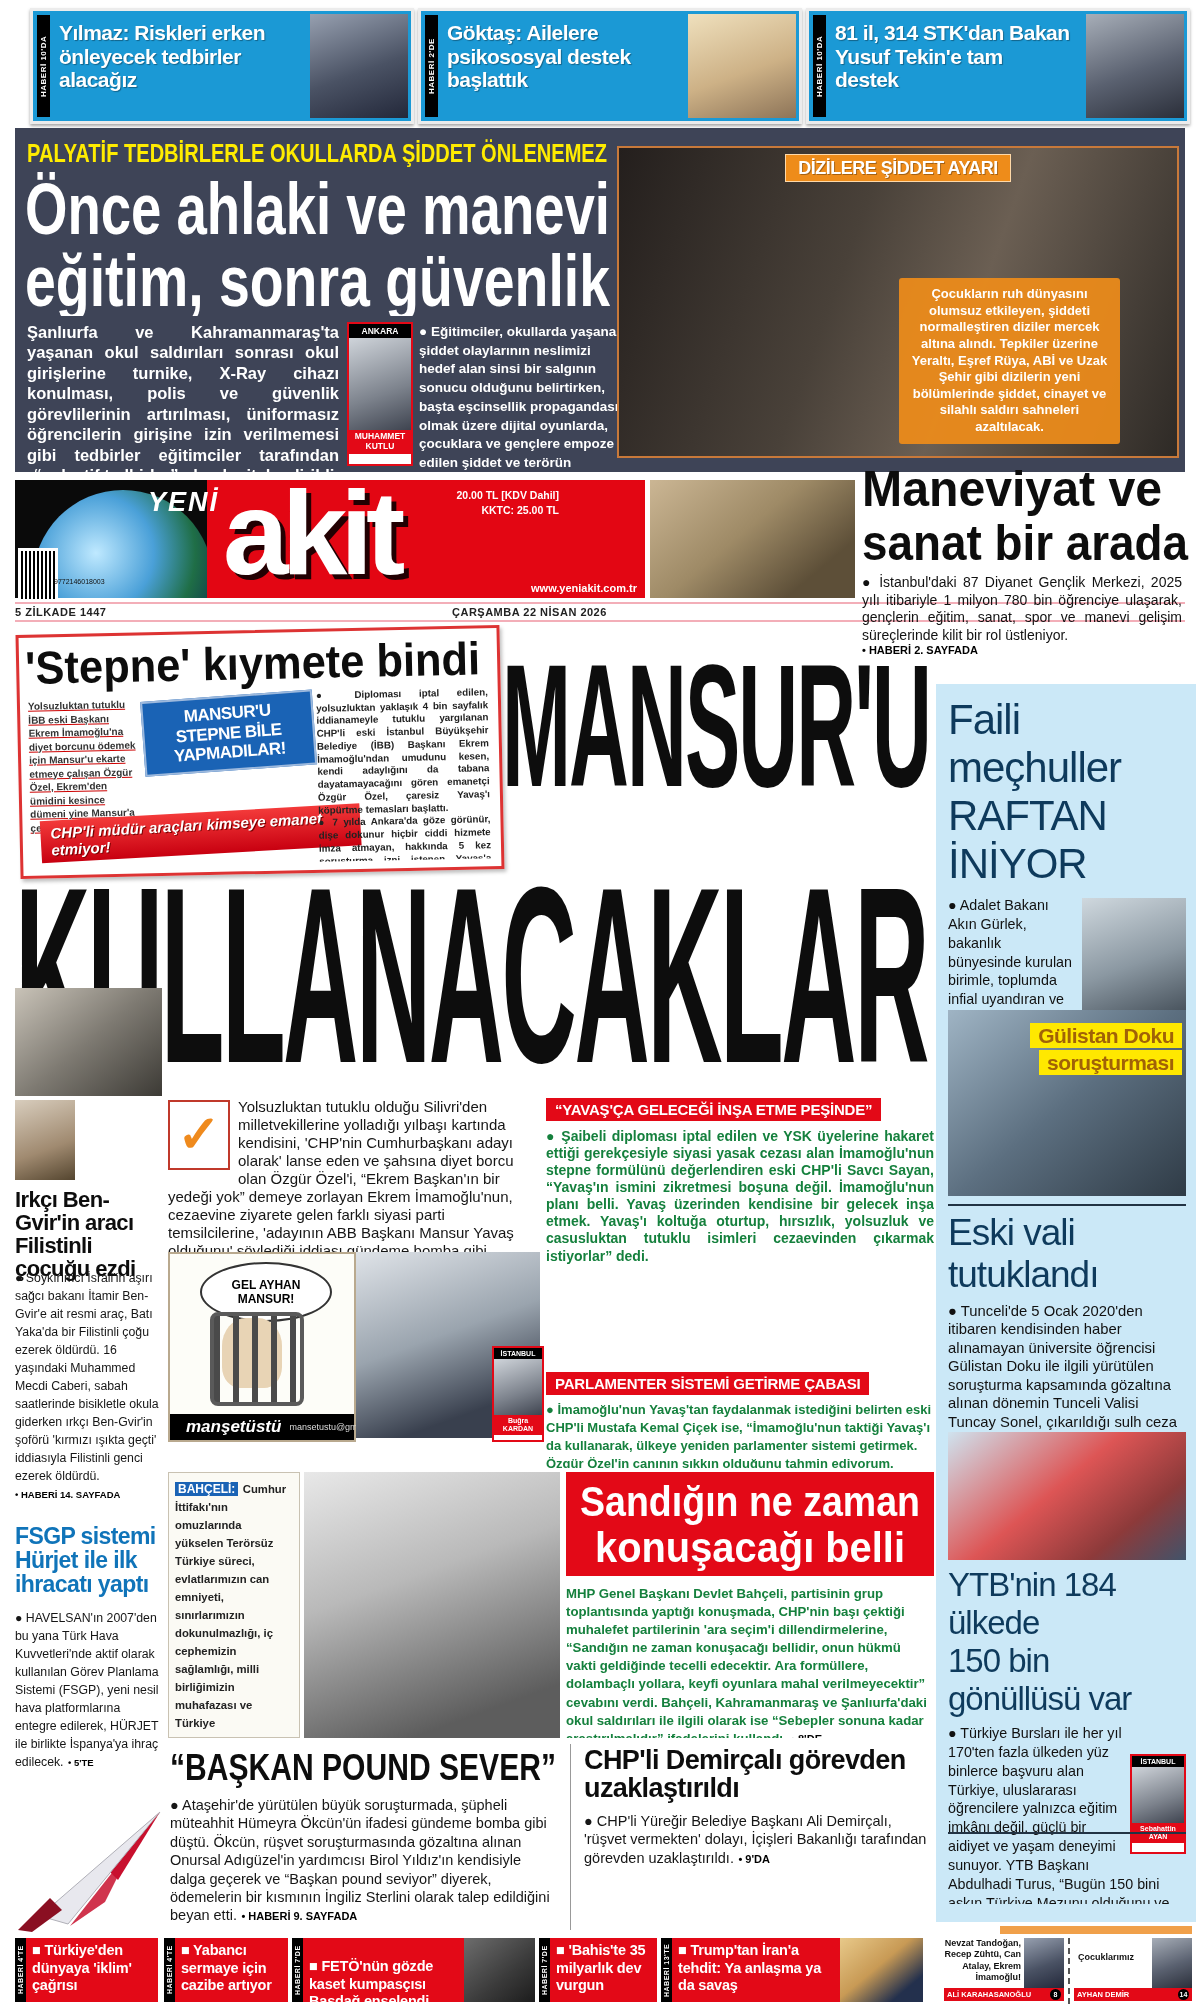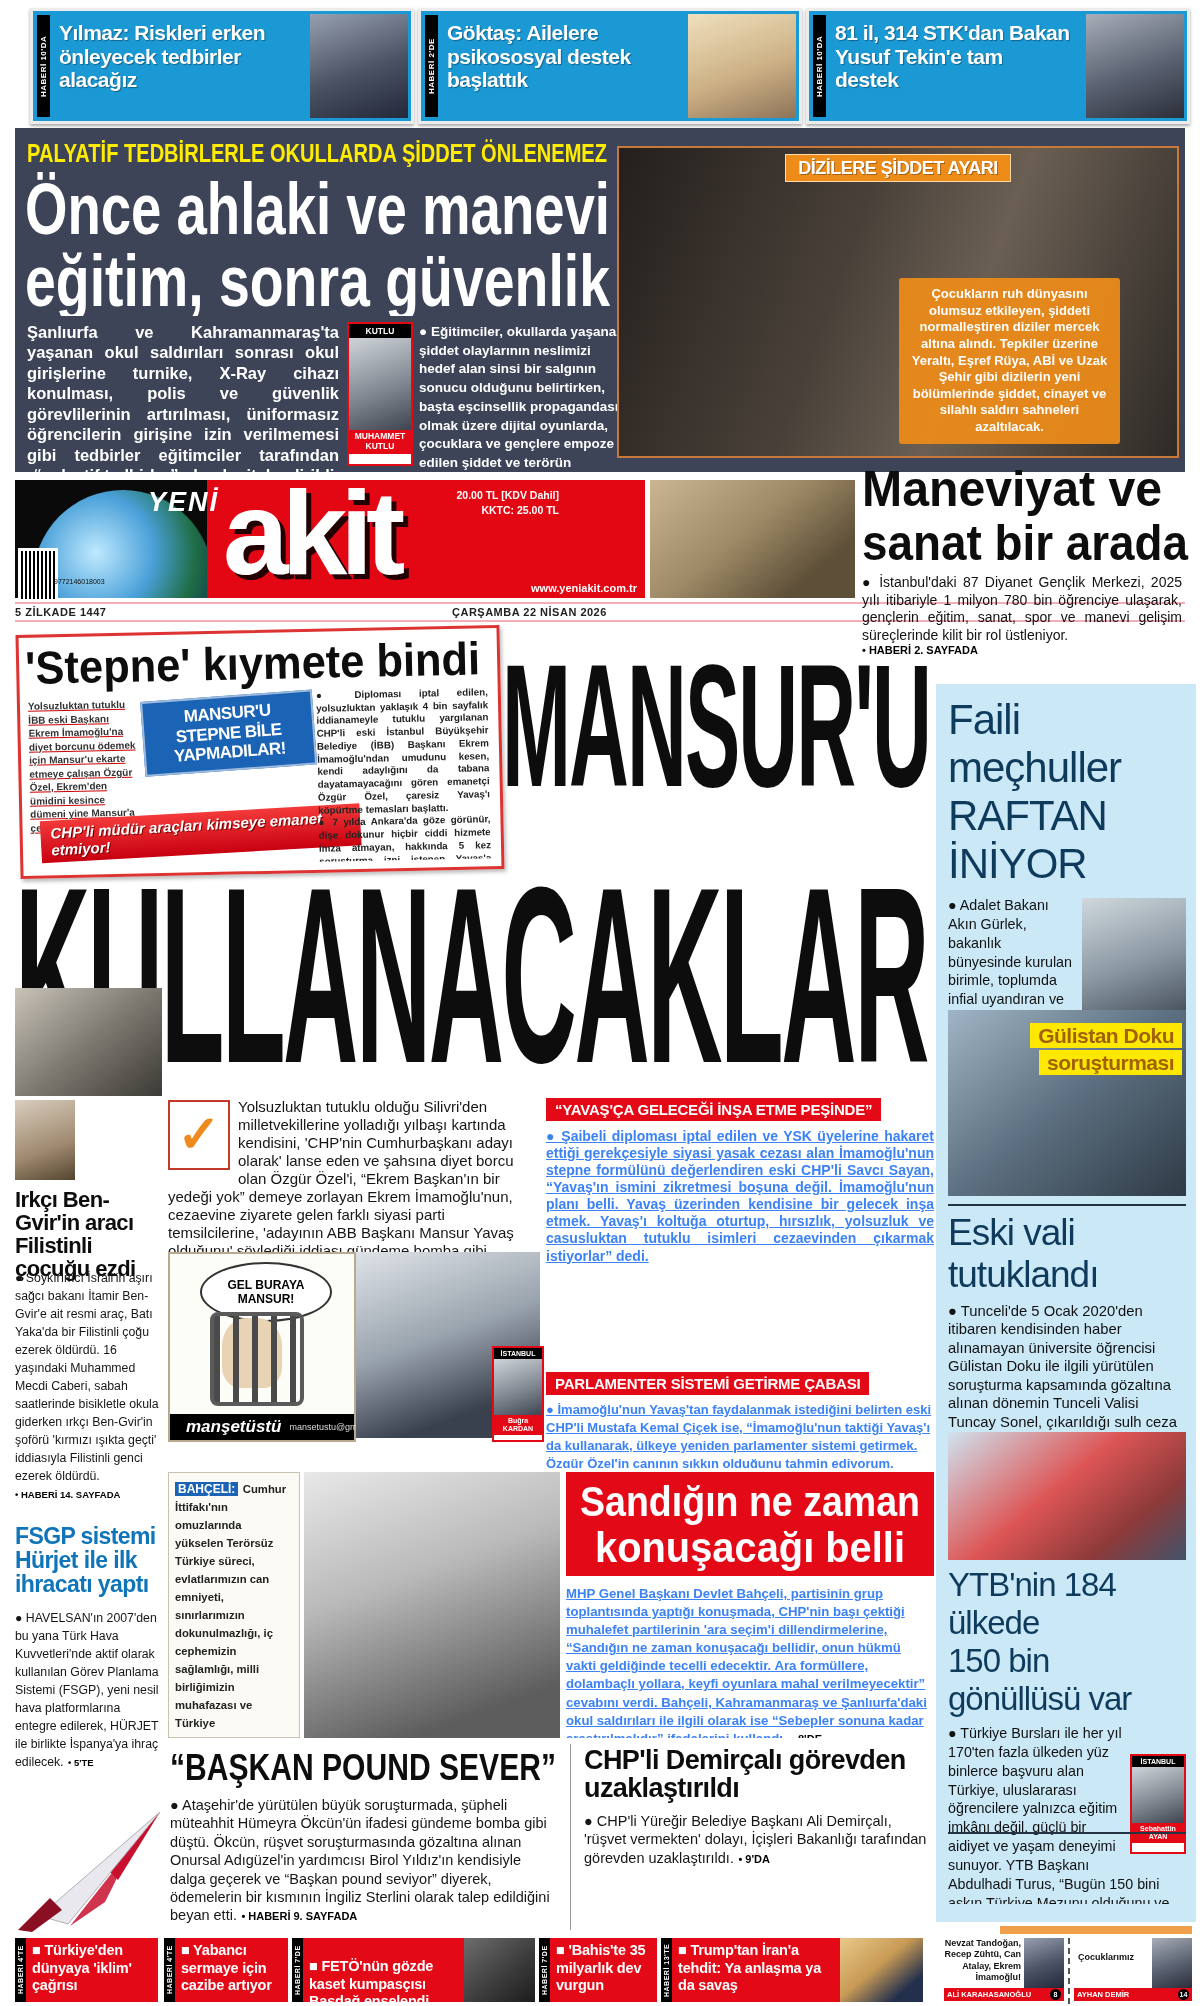--- a/index.html
+++ b/index.html
@@ -43,21 +43,21 @@
   .pinkrule{background:#f3aeb8;height:2px;}
   
   .bodytxt{font-size:14.5px;line-height:1.2;color:#161616;text-align:justify;font-weight:500;}
   .ref{font-weight:800;font-size:11px;white-space:nowrap;}
   .bullettxt{font-size:15.5px;line-height:1.25;color:#111;font-weight:500;text-align:justify;}
   
   .bluecol{background:#cbe8f7;}
   .bctitle{font-weight:400;color:#0e3a5c;letter-spacing:-1px;}
   .ylbl{background:#ffe800;color:#a16207;font-weight:800;font-size:21px;padding:1px 8px;letter-spacing:-.5px;}
   .redlbl{background:#e30917;color:#fff;font-weight:800;font-size:15px;padding:3px 9px;display:inline-block;letter-spacing:-.2px;}
-  .secbody{font-size:14px;line-height:1.22;color:#3b82f6;font-weight:600;text-align:justify;text-decoration:underline;}
+  .secbody{font-size:14px;line-height:1.22;color:#15803d;font-weight:600;text-align:justify;}
   
   .stepne{border:3px solid #d33;background:#fff;transform:rotate(-1.2deg);
           box-shadow:2px 3px 4px rgba(0,0,0,.25);}
   .clip{background:#1a63b5;color:#fff;font-weight:800;text-align:center;transform:rotate(-3deg);
         border:2px solid #9db9dd;padding:6px 6px;font-size:17px;line-height:1.15;letter-spacing:-.5px;}
   .banner{background:linear-gradient(180deg,#f33a3a,#c80010);color:#fff;font-weight:800;font-style:italic;
           font-size:15px;padding:4px 10px;transform:rotate(-2deg);text-shadow:1px 1px 0 #700;}
   .smallnote{font-size:10px;font-weight:700;color:#333;line-height:1.35;text-decoration:underline;
              text-decoration-color:#c00;}
   .stepbul{font-size:9.8px;line-height:1.3;color:#222;font-weight:600;text-align:justify;}
@@ -122,21 +122,21 @@
   <div class="abs lead" style="left:15px;top:128px;width:1170px;height:344px;">
     <svg class="abs" style="left:10px;top:8px;" width="595" height="34">
       <text x="2" y="26" font-size="26" font-weight="bold" fill="#ffec00" textLength="580" lengthAdjust="spacingAndGlyphs">PALYATİF TEDBİRLERLE OKULLARDA ŞİDDET ÖNLENEMEZ</text>
     </svg>
     <svg class="abs" style="left:8px;top:40px;" width="600" height="148">
       <text x="2" y="66" font-size="72" font-weight="bold" fill="#fff" textLength="585" lengthAdjust="spacingAndGlyphs">Önce ahlaki ve manevi</text>
       <text x="2" y="138" font-size="72" font-weight="bold" fill="#fff" textLength="585" lengthAdjust="spacingAndGlyphs">eğitim, sonra güvenlik</text>
     </svg>
     <div class="abs leadtxt" style="left:12px;top:194px;width:312px;height:142px;text-align:justify;text-align-last:right;">Şanlıurfa ve Kahramanmaraş'ta yaşanan okul saldırıları sonrası okul girişlerine turnike, X-Ray cihazı konulması, polis ve güvenlik görevlilerinin artırılması, üniformasız öğrencilerin girişine izin verilmemesi gibi tedbirler eğitimciler tarafından “palyatif tedbirler” olarak nitelendirildi.</div>
     <div class="abs badge" style="left:332px;top:194px;width:62px;height:140px;">
-      <div class="bh">KUTLU</div>
+      <div class="bh">ANKARA</div>
       <div class="bp" style="height:92px;"></div>
       <div class="bf">MUHAMMET KUTLU</div>
     </div>
     <div class="abs" style="left:404px;top:194px;width:208px;height:142px;">
       <span class="leadtxt" style="font-size:13.5px;">● Eğitimciler, okullarda yaşanan şiddet olaylarının neslimizi hedef alan sinsi bir salgının sonucu olduğunu belirtirken, başta eşcinsellik propagandası olmak üzere dijital oyunlarda, çocuklara ve gençlere empoze edilen şiddet ve terörün önlenmesinin yanısıra ahlak ve maneviyat eğitiminin verilmesi gerektiğini vurguladılar.</span>
       <span class="ref" style="color:#fff;font-size:10px;">• 10'DA</span>
     </div>
 
     <div class="abs dizbox" style="left:602px;top:18px;width:558px;height:308px;">
       <div class="abs" style="left:0;right:0;top:10px;text-align:center;">
@@ -192,21 +192,21 @@
   <svg class="abs" style="left:15px;top:820px;" width="920" height="265">
     <text x="0" y="242" font-size="250" font-weight="bold" fill="#0d0d0d" letter-spacing="-6" textLength="912" lengthAdjust="spacingAndGlyphs">KULLANACAKLAR</text>
   </svg>
 
   <div class="abs" style="left:168px;top:1098px;width:360px;height:148px;">
     <div class="check" style="float:left;width:58px;height:66px;margin:2px 8px 2px 0;">✓</div>
     <span class="bodytxt" style="font-size:15px;">Yolsuzluktan tutuklu olduğu Silivri'den milletvekillerine yolladığı yılbaşı kartında kendisini, 'CHP'nin Cumhurbaşkanı adayı olarak' lanse eden ve şahsına diyet borcu olan Özgür Özel'i, “Ekrem Başkan'ın bir yedeği yok” demeye zorlayan Ekrem İmamoğlu'nun, cezaevine ziyarete gelen farklı siyasi parti temsilcilerine, 'adayının ABB Başkanı Mansur Yavaş olduğunu' söylediği iddiası gündeme bomba gibi düştü.</span>
   </div>
 
   <div class="abs cart" style="left:168px;top:1252px;width:184px;height:186px;">
-    <div class="bubble" style="position:absolute;left:30px;top:8px;width:116px;height:44px;">GEL BURAYA MANSUR!</div>
+    <div class="bubble" style="position:absolute;left:30px;top:8px;width:116px;height:44px;">GEL AYHAN MANSUR!</div>
     <div class="abs" style="left:52px;top:64px;width:60px;height:70px;background:#e8d4b5;border-radius:40% 40% 30% 30%;"></div>
     <div class="abs bars" style="left:40px;top:58px;width:86px;height:86px;"></div>
     <div class="manset abs" style="left:0;right:0;bottom:0;height:26px;">
       <span class="mt">manşetüstü</span>
       <span class="me">mansetustu@gmail.com</span>
     </div>
   </div>
   <div class="abs ph ph-mansur" style="left:356px;top:1252px;width:184px;height:186px;"></div>
   <div class="abs badge" style="left:492px;top:1346px;width:48px;height:92px;">
     <div class="bh" style="font-size:7px;">İSTANBUL</div>

